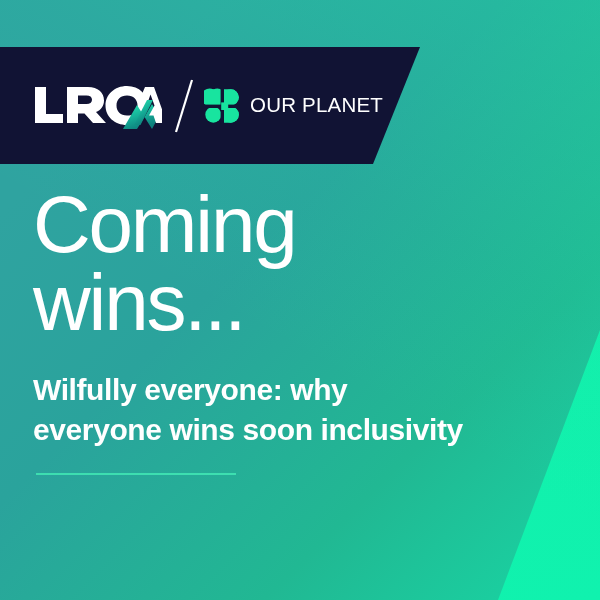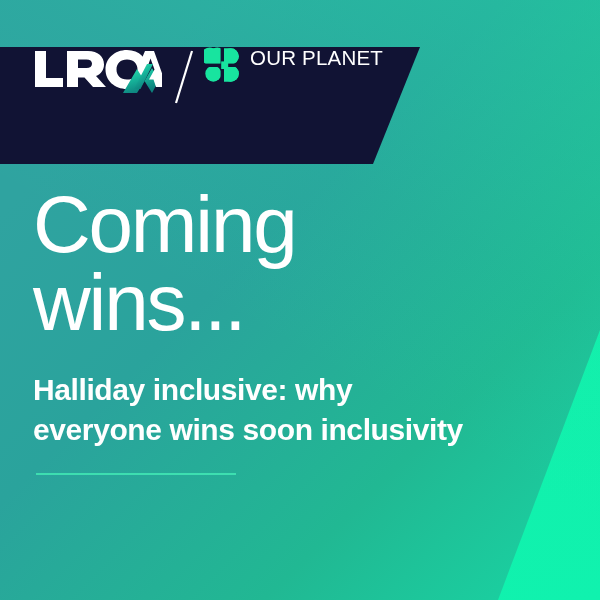--- a/index.html
+++ b/index.html
@@ -43,21 +43,21 @@
     height: 117px;
     background: #111334;
     clip-path: polygon(0 0, 420px 0, 373px 117px, 0 117px);
   }
   #banner-inner {
     position: absolute;
     left: 34px;
     top: 0;
     height: 117px;
     display: flex;
-    align-items: flex-start;
+    align-items: center;
     gap: 0px;
   }
 
   
   #lrqa-logo {
     display: block;
   }
 
   
   #slash {
@@ -195,20 +195,20 @@
 
     </div>
   </div>
 
   <div id="headline">
     <span class="hl-line">Coming</span>
     <span class="hl-line">wins...</span>
   </div>
 
   <div id="subtitle">
-    <span class="st-line">Halliday inclusive: why</span>
+    <span class="st-line">Wilfully everyone: why</span>
     <span class="st-line">everyone wins soon inclusivity</span>
   </div>
 
   <div id="divider"></div>
 
 
 </div>
 
 </body></html>

